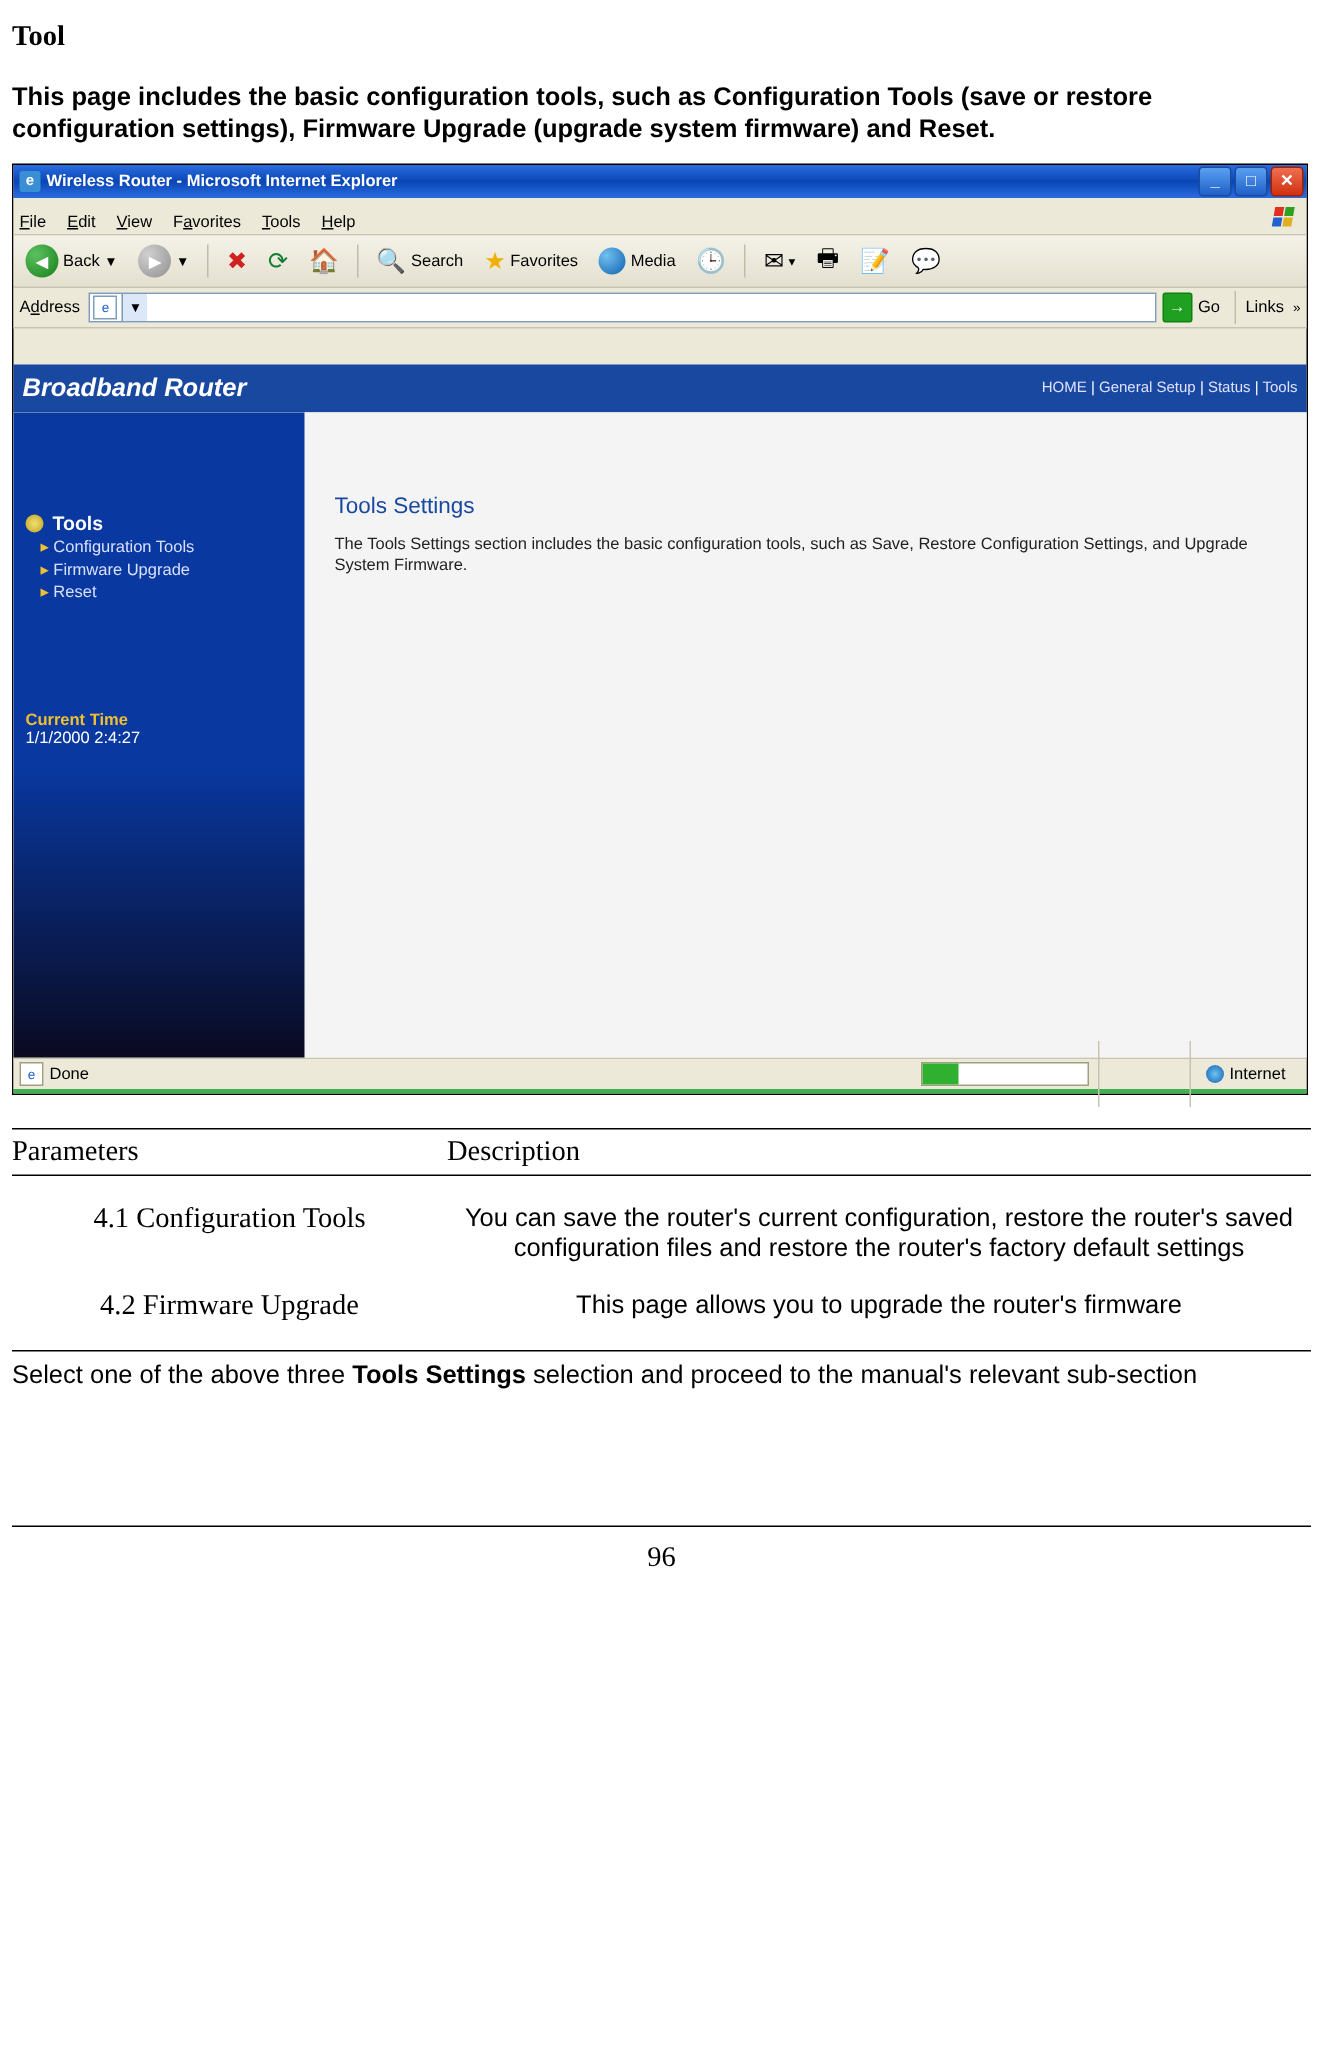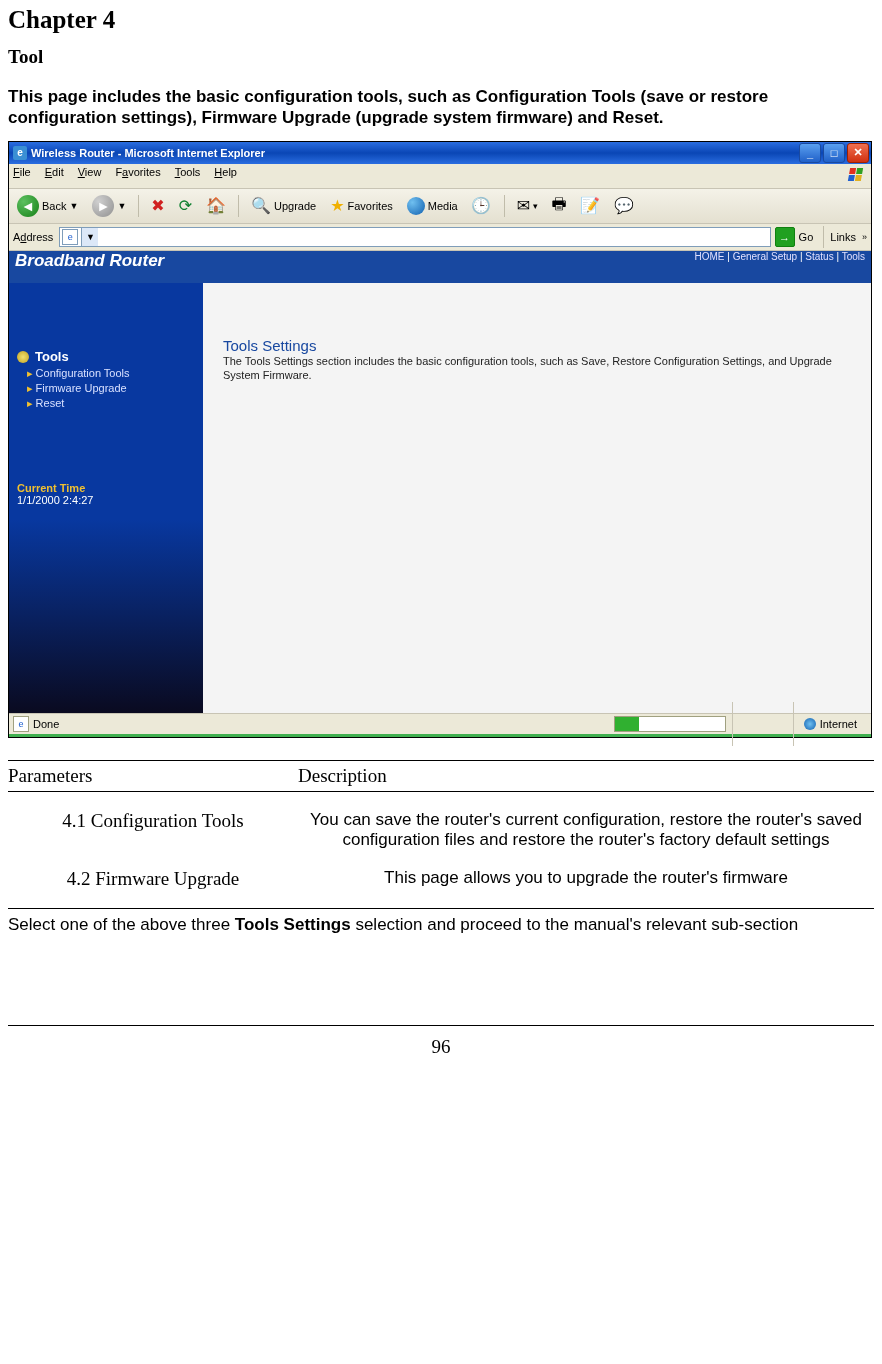--- a/index.html
+++ b/index.html
@@ -66,21 +66,21 @@
     display: flex; align-items: center; justify-content: center;
     font-weight: bold; font-size: 11px; color: #fff;
   }
   .winbtn.min, .winbtn.max { background: linear-gradient(#5aa0f0,#2060c8); border: 1px solid #1a4aa0; }
   .winbtn.close { background: linear-gradient(#f07050,#d03010); border: 1px solid #a02000; }
 
   
   .menubar {
     background: #ece9d8;
     display: flex;
-    align-items: flex-start;
+    align-items: flex-end;
     padding: 2px 4px;
     border-bottom: 1px solid #c8c4b4;
     height: 20px;
   }
   .menubar span { margin-right: 14px; }
   .menubar span u { text-decoration: underline; }
   .menubar .flag {
     margin-left: auto;
     width: 24px; height: 18px;
     display:flex; align-items:center; justify-content:center;
@@ -135,23 +135,24 @@
   }
   .addr-input .page-ico { width:14px;height:14px; background:#fff; border:1px solid #7f9db9; margin-right:3px; display:flex; align-items:center; justify-content:center; font-size:9px; color:#2060d0; }
   .addr-dd { width:16px; height:18px; background:#dce8f8; border-left:1px solid #7f9db9; display:flex;align-items:center;justify-content:center; font-size:9px; }
   .go-btn { width:18px;height:18px; background:#20a020; border:1px solid #108010; color:#fff; display:flex;align-items:center;justify-content:center; font-size:11px; border-radius:2px; }
 
   
   .router-header {
     background: #1848a0;
     color: #fff;
     display: flex;
-    align-items: flex-start;
+    align-items: center;
     height: 32px;
     padding: 0 6px;
+    margin-top: 24px;
   }
   .router-header .brand { font-style: italic; font-weight: bold; font-size: 17px; }
   .router-nav { margin-left:auto; font-size:10px; }
   .router-nav span { color:#e0e0ff; }
 
   .router-body { display:flex; background:#fff; height:430px; }
   .sidebar {
     width: 178px;
     background: linear-gradient(to bottom, #0838a0 0%, #0838a0 55%, #0a0a20 100%);
     color:#fff;
@@ -161,21 +162,21 @@
   }
   .sidebar .pin { position:absolute; left:8px; top:68px; width:12px;height:12px; background:radial-gradient(#f0e070,#c0a020); border-radius:50%; }
   .sidebar-title { font-weight:bold; font-size:13px; color:#fff; margin-left:18px; margin-bottom:2px; }
   .sidebar-item { color:#d8e0ff; margin-left:10px; line-height:1.4; }
   .sidebar-item::before { content:"▸ "; color:#f0c030; }
   .curr-time-label { color:#f0c030; font-weight:bold; margin-top:70px; }
   .curr-time-val { color:#fff; }
 
   .mainpane { flex:1; background:#f4f4f4; padding: 54px 20px 10px 20px; }
   .tools-title { color:#1848a0; font-size:15px; font-weight:normal; font-family:Arial,sans-serif; }
-  .tools-desc { font-size:11px; color:#222; line-height:1.3; }
+  .tools-desc { font-size:11px; color:#222; margin-top:10px; line-height:1.3; }
 
   
   .statusbar {
     background: #ece9d8;
     display:flex; align-items:center;
     height:20px;
     border-top:1px solid #c8c4b4;
     padding: 0 4px;
     font-size:11px;
   }
@@ -210,21 +211,20 @@
   p.footnote { font-family: Arial, sans-serif; font-size:17px; margin: 6px 0 0 0; }
 
   .page-footer-line { border-top:1px solid #000; margin-top: 90px; }
   .page-number { text-align:center; font-size:19px; margin-top:10px; }
 </style>
 </head>
 <body>
 
 <div class="page">
 
-  <h1 class="chapter">Chapter 4</h1>
   <h2 class="section">Tool</h2>
   <p class="intro">This page includes the basic configuration tools, such as Configuration Tools (save or restore configuration settings), Firmware Upgrade (upgrade system firmware) and Reset.</p>
 
   <div class="ie-window">
 
     <div class="titlebar">
       <div class="ie-e">e</div>
       <div class="title-text">Wireless Router - Microsoft Internet Explorer</div>
       <div class="winbtns">
         <div class="winbtn min">_</div>
@@ -266,21 +266,21 @@
         </div>
       <div class="tbtn">
           <span class="small-icon green-ref">⟳</span>
         </div>
       <div class="tbtn">
           <span class="home-icon">🏠</span>
         </div>
       <div class="sep"></div>
       <div class="tbtn">
           <span class="small-icon">🔍</span>
-          <span>Upgrade</span>
+          <span>Search</span>
         </div>
       <div class="tbtn">
           <span class="star-icon">★</span>
           <span>Favorites</span>
         </div>
       <div class="tbtn">
           <div class="media-globe"></div>
           <span>Media</span>
         </div>
       <div class="tbtn">

